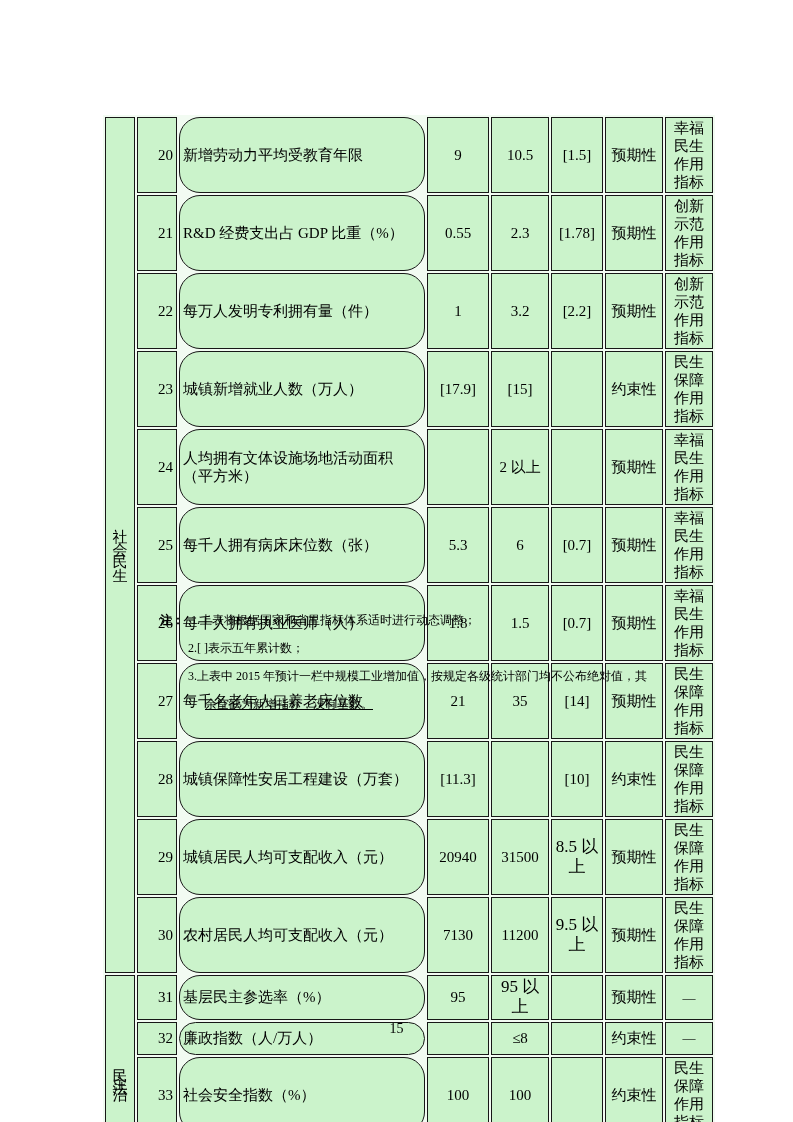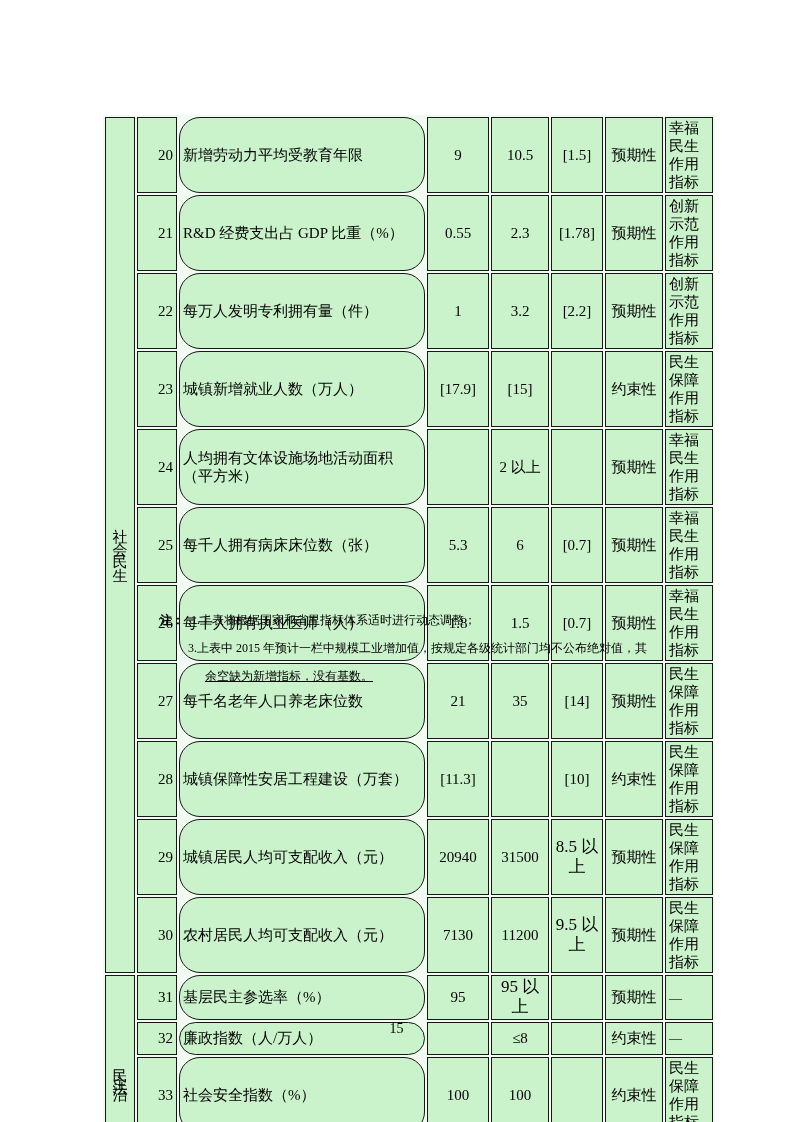--- a/index.html
+++ b/index.html
@@ -45,21 +45,21 @@
     font-size: 15px;
   }
   .vtext.wide { letter-spacing: 13px; }
   .vtext.narrow { letter-spacing: 6px; }
   td.num { text-align: right; }
   td.ind { text-align: left; padding-left: 7px; padding-right: 4px; border-radius: 21px; }
   td.val { text-align: center; }
   td.val.sm { font-size: 17px; }
   td.attr { text-align: center; }
   td.role {
-    text-align: left;
+    text-align: center;
     font-size: 9.5px;
     line-height: 13px;
     white-space: pre-line;
     padding: 1px 2px;
   }
   td.role.dash { font-size: 13px; }
   .notes {
     position: absolute;
     left: 112px;
     top: 606px;
@@ -254,20 +254,23 @@
         <td class="role dash">—</td>
       </tr>
     </tbody>
   </table>
 
   <div class="notes">
     <div class="note-line">
       <span class="note-label">注：</span><span>1.上表将根据国家和省里指标体系适时进行动态调整；</span>
     </div>
     <div class="note-line cont">
+      <span>2.[ ]表示五年累计数；</span>
+    </div>
+    <div class="note-line cont">
       <span>3.上表中 2015 年预计一栏中规模工业增加值，按规定各级统计部门均不公布绝对值，其</span>
     </div>
     <div class="note-line cont2">
       <span>余空缺为新增指标，没有基数。</span>
     </div>
   </div>
 
   <div class="pageno">15</div>
 
 </div>

